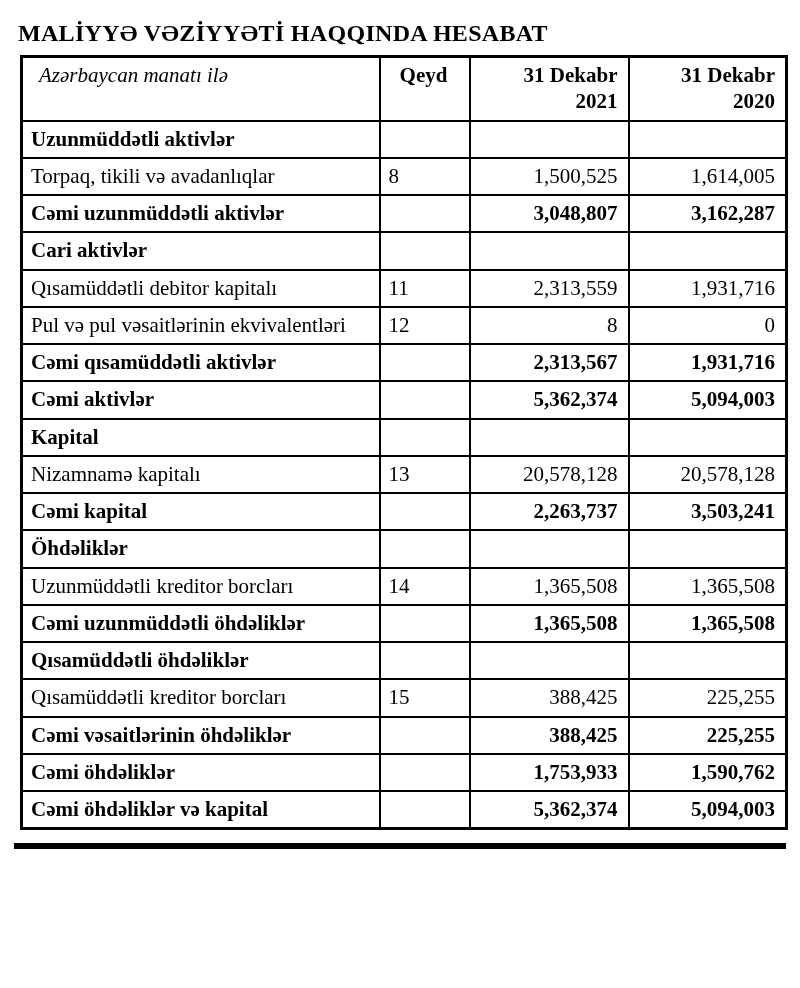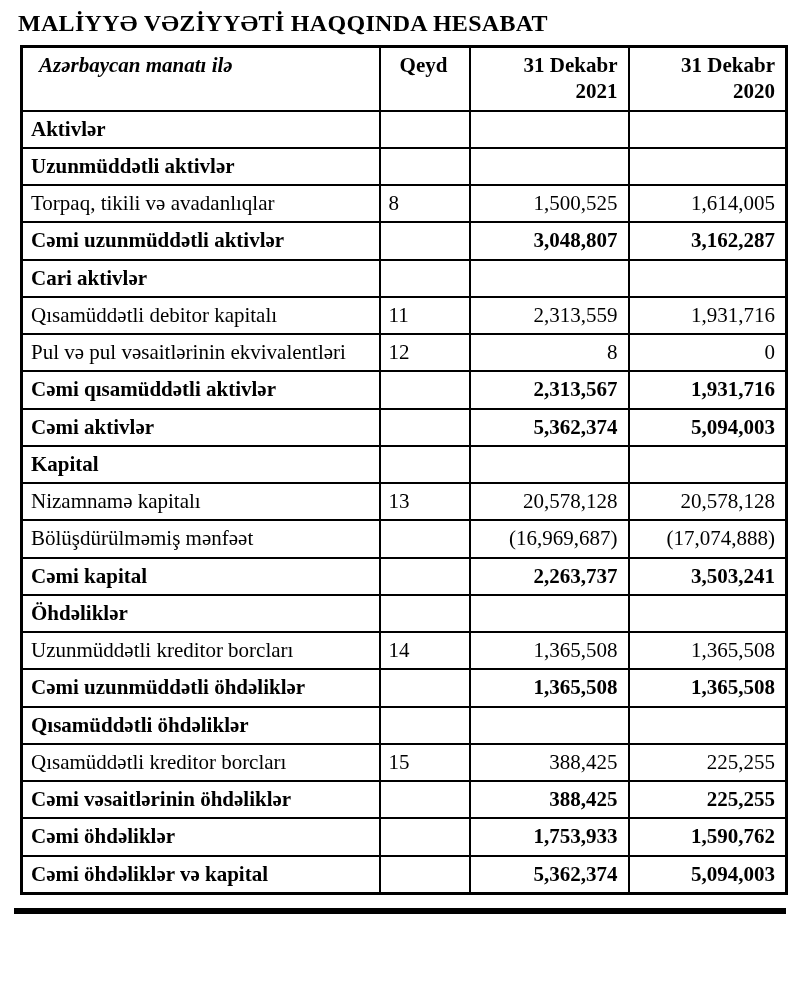--- a/index.html
+++ b/index.html
@@ -2,21 +2,21 @@
 <html><head>
 <meta charset="utf-8">
 <style>
   * { box-sizing: border-box; margin: 0; padding: 0; }
   html, body {
     background: #ffffff;
     width: 800px;
     font-family: "Liberation Serif", "DejaVu Serif", serif;
     color: #000000;
   }
-  .page { width: 800px; min-height: 988px; padding-top: 6px; }
+  .page { width: 800px; min-height: 988px; padding-top: 16px; }
   .doc-title {
     font-size: 24px;
     font-weight: bold;
     margin: 4px 0 8px 18px;
     letter-spacing: 0.3px;
     white-space: nowrap;
   }
   table.fin-table {
     border-collapse: collapse;
     table-layout: fixed;
@@ -37,21 +37,21 @@
   .col-label { width: 358px; }
   .col-note  { width: 90px;  }
   .col-y1    { width: 159px; }
   .col-y2    { width: 158px; }
 
   .c-label { text-align: left;  padding-left: 8px; }
   .c-note  { }
   .c-num   { text-align: right; padding-right: 12px; }
 
   thead th { height: 68px; }
-  th.c-label { font-style: italic; font-weight: bold; padding-left: 16px; }
+  th.c-label { font-style: italic; font-weight: normal; padding-left: 16px; }
   th.c-note  { font-weight: bold; }
   th.c-num   { font-weight: bold; }
 
   tr.bold td { font-weight: bold; }
 
   .bottom-rule {
     height: 6px;
     background: #000;
     width: 772px;
     margin: 13px 0 0 14px;
@@ -80,26 +80,20 @@
           <div>2021</div>
         </th>
         <th class="c-num">
           <div>31 Dekabr</div>
           <div>2020</div>
         </th>
       </tr>
     </thead>
     <tbody>
         <tr class="bold">
-          <td class="c-label">Aktivlər</td>
-          <td class="c-note"></td>
-          <td class="c-num"></td>
-          <td class="c-num"></td>
-        </tr>
-        <tr class="bold">
           <td class="c-label">Uzunmüddətli aktivlər</td>
           <td class="c-note"></td>
           <td class="c-num"></td>
           <td class="c-num"></td>
         </tr>
         <tr>
           <td class="c-label">Torpaq, tikili və avadanlıqlar</td>
           <td class="c-note">8</td>
           <td class="c-num">1,500,525</td>
           <td class="c-num">1,614,005</td>
@@ -145,26 +139,20 @@
           <td class="c-note"></td>
           <td class="c-num"></td>
           <td class="c-num"></td>
         </tr>
         <tr>
           <td class="c-label">Nizamnamə kapitalı</td>
           <td class="c-note">13</td>
           <td class="c-num">20,578,128</td>
           <td class="c-num">20,578,128</td>
         </tr>
-        <tr>
-          <td class="c-label">Bölüşdürülməmiş mənfəət</td>
-          <td class="c-note"></td>
-          <td class="c-num">(16,969,687)</td>
-          <td class="c-num">(17,074,888)</td>
-        </tr>
         <tr class="bold">
           <td class="c-label">Cəmi kapital</td>
           <td class="c-note"></td>
           <td class="c-num">2,263,737</td>
           <td class="c-num">3,503,241</td>
         </tr>
         <tr class="bold">
           <td class="c-label">Öhdəliklər</td>
           <td class="c-note"></td>
           <td class="c-num"></td>

